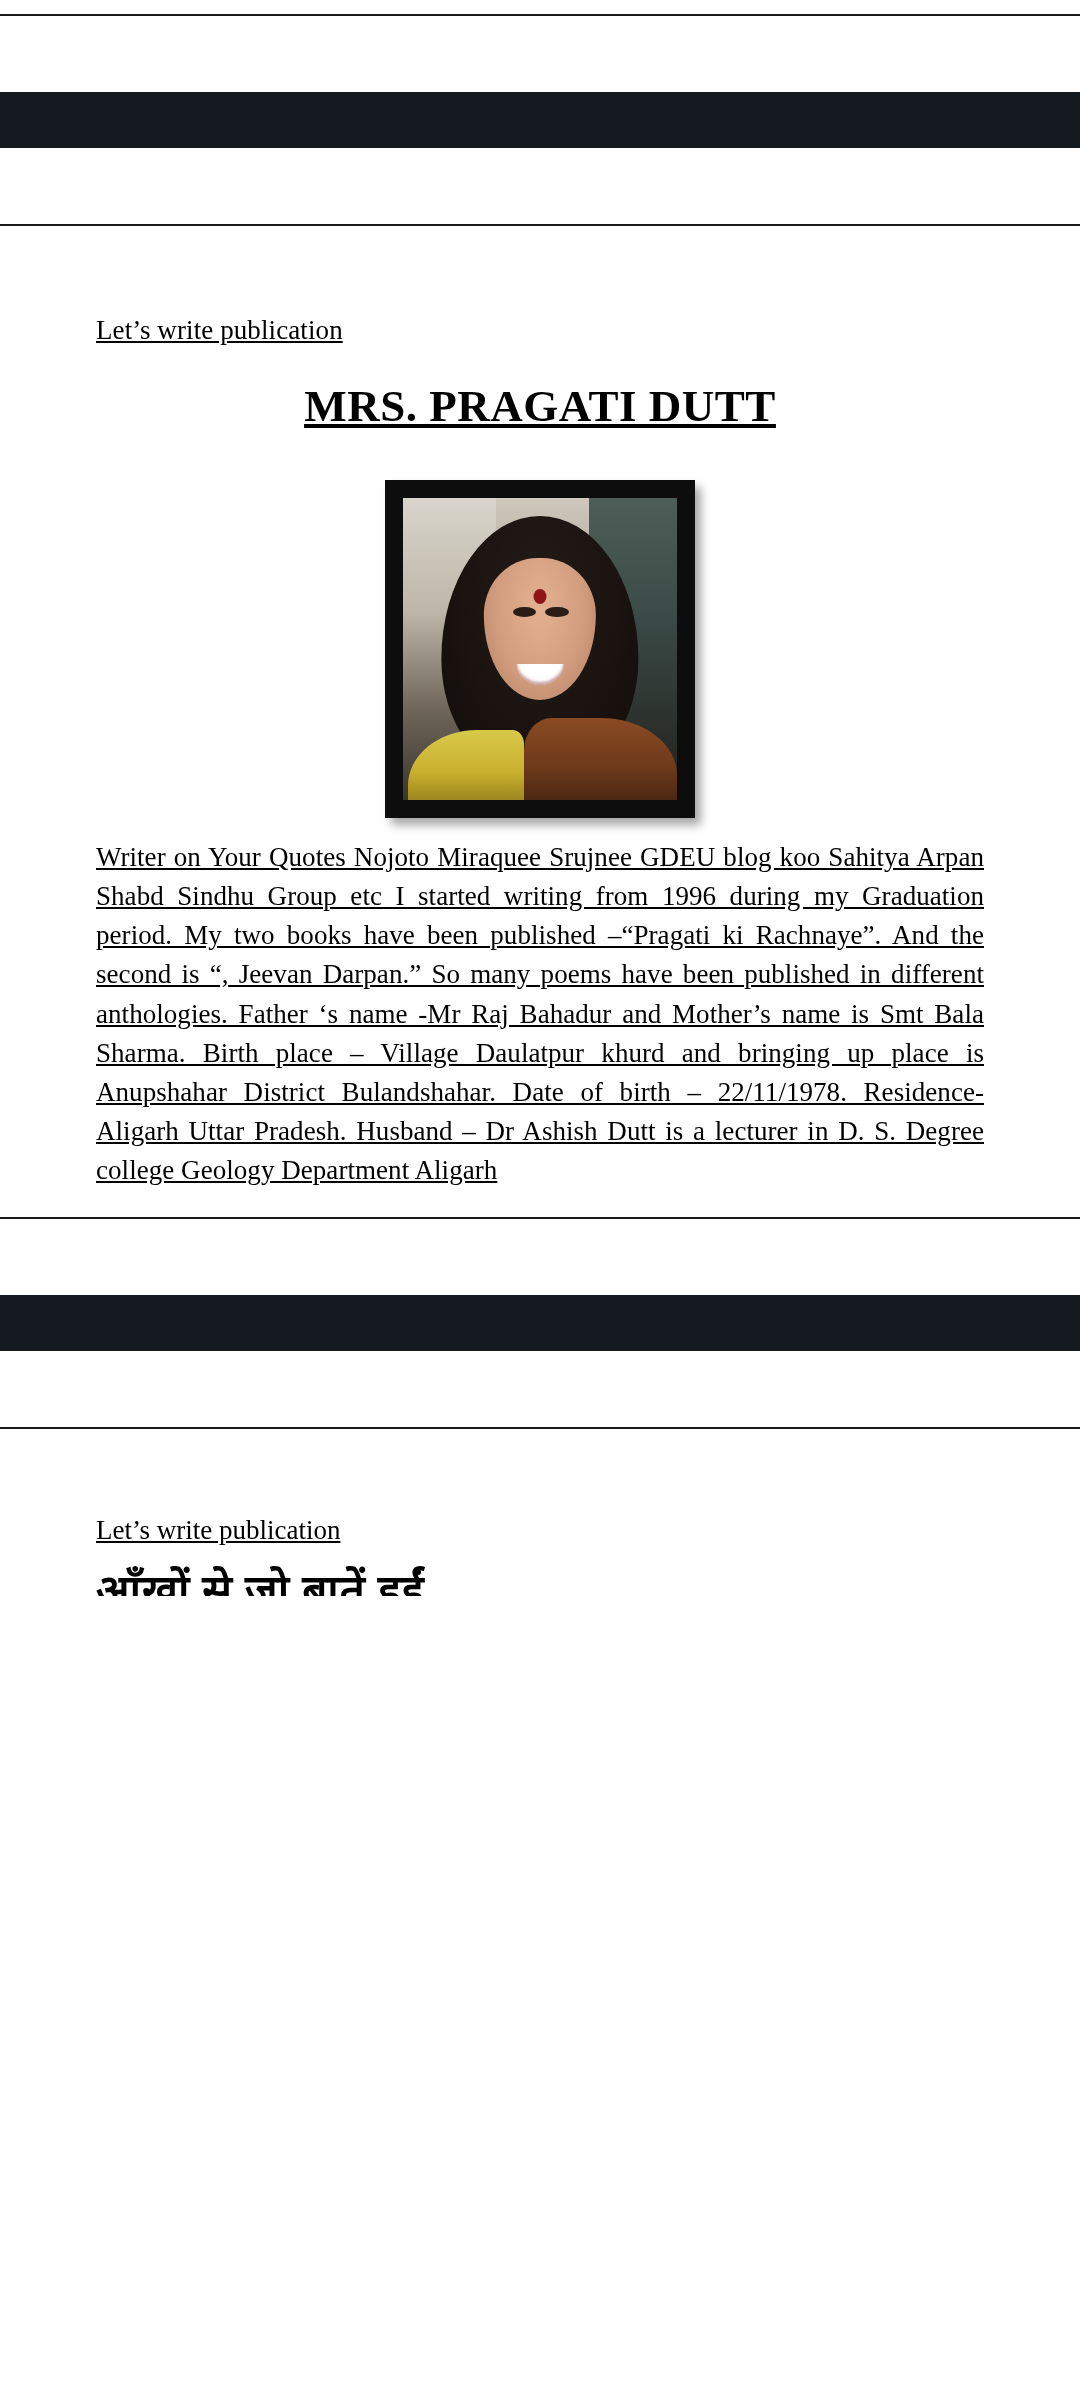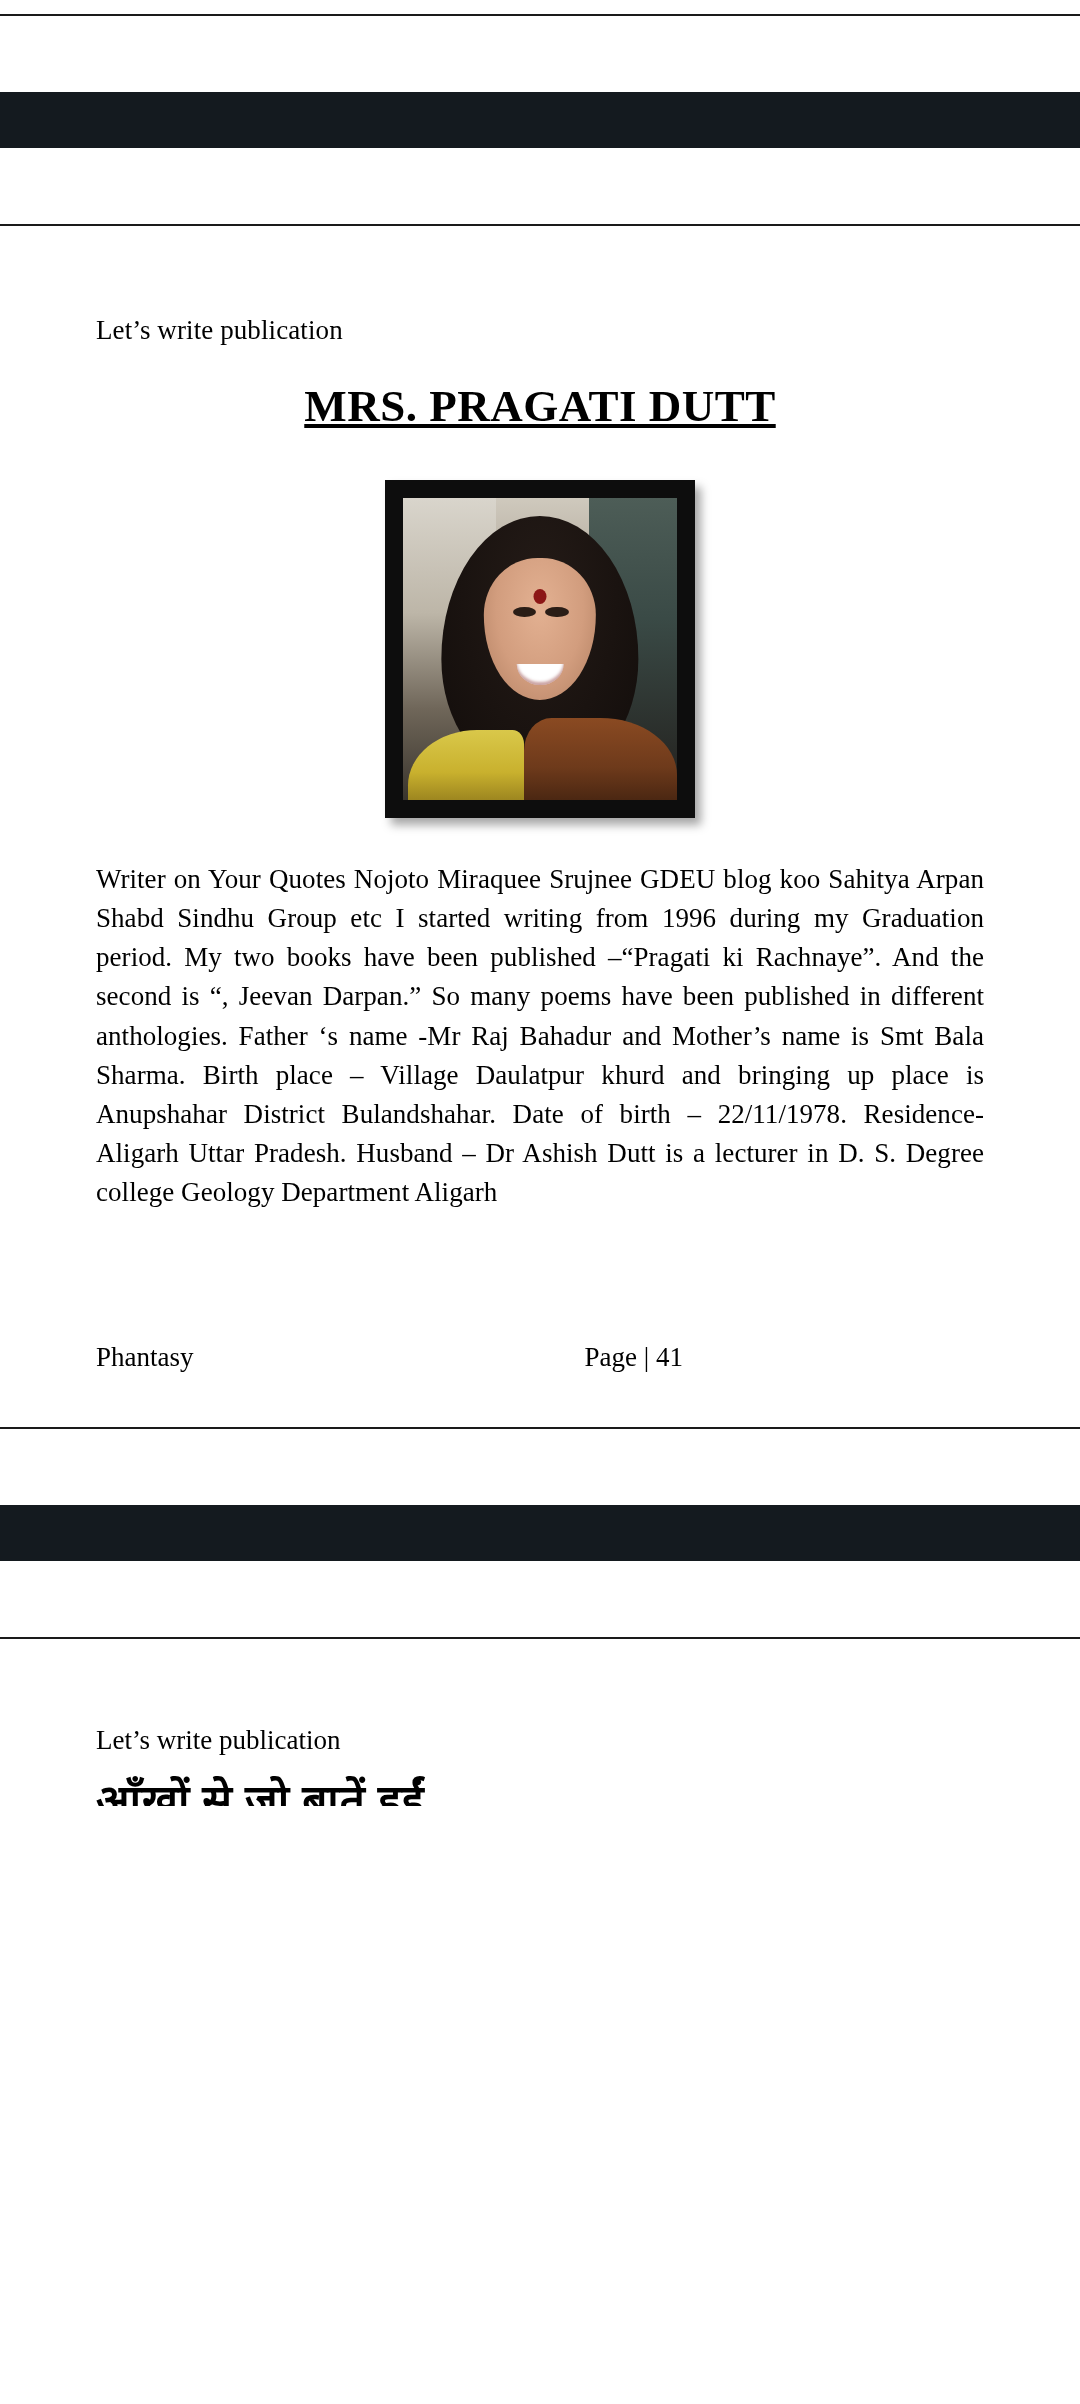--- a/index.html
+++ b/index.html
@@ -30,20 +30,21 @@
     height: 56px;
   }
   .gap-white {
     background: #ffffff;
   }
 
   
   .page {
     padding: 0 96px;
     box-sizing: border-box;
+    text-decoration: underline;
   }
 
   .header-line {
     font-size: 27px;
     line-height: 1.4;
     padding-top: 86px;
     letter-spacing: 0.1px;
   }
 
   .title {
@@ -134,21 +135,21 @@
     border-radius: 60% 10% 0 0 / 80% 20% 0 0;
   }
   .saree-right {
     position: absolute; right: 0; bottom: 0;
     width: 56%; height: 27%;
     background: linear-gradient(180deg, #8a4a22 0%, #6e3a1b 60%, #4b2712 100%);
     border-radius: 18% 50% 0 0 / 40% 70% 0 0;
   }
 
   .body-text {
-    margin-top: 42px;
+    margin-top: 20px;
     font-size: 27px;
     line-height: 1.45;
     text-align: justify;
     text-justify: inter-word;
     letter-spacing: 0.05px;
   }
 
   .footer {
     margin-top: 130px;
     display: flex;
@@ -209,24 +210,20 @@
           <div class="eye-r"></div>
           <div class="smile"></div>
           <div class="saree-left"></div>
           <div class="saree-right"></div>
         </div>
       </div>
     </div>
 
     <p class="body-text">Writer on Your Quotes Nojoto Miraquee Srujnee GDEU blog koo Sahitya Arpan Shabd Sindhu Group etc I started writing from 1996 during my Graduation period. My two books have been published –“Pragati ki Rachnaye”. And the second is “, Jeevan Darpan.” So many poems have been published in different anthologies. Father ‘s name -Mr Raj Bahadur and Mother’s name is Smt Bala Sharma. Birth place – Village Daulatpur khurd and bringing up place is Anupshahar District Bulandshahar. Date of birth – 22/11/1978. Residence- Aligarh Uttar Pradesh. Husband – Dr Ashish Dutt is a lecturer in D. S. Degree college Geology Department Aligarh</p>
 
-    <div class="footer">
-      <span class="footer-left">Phantasy</span>
-      <span class="footer-center">Page | 41</span>
-    </div>
   </div>
 
   <div class="rule"></div>
   <div class="gap-white" style="height:76px"></div>
   <div class="dark-band"></div>
   <div class="gap-white" style="height:76px"></div>
   <div class="rule"></div>
 
   <div class="page">
     <div class="page2-head">Let’s write publication</div>

